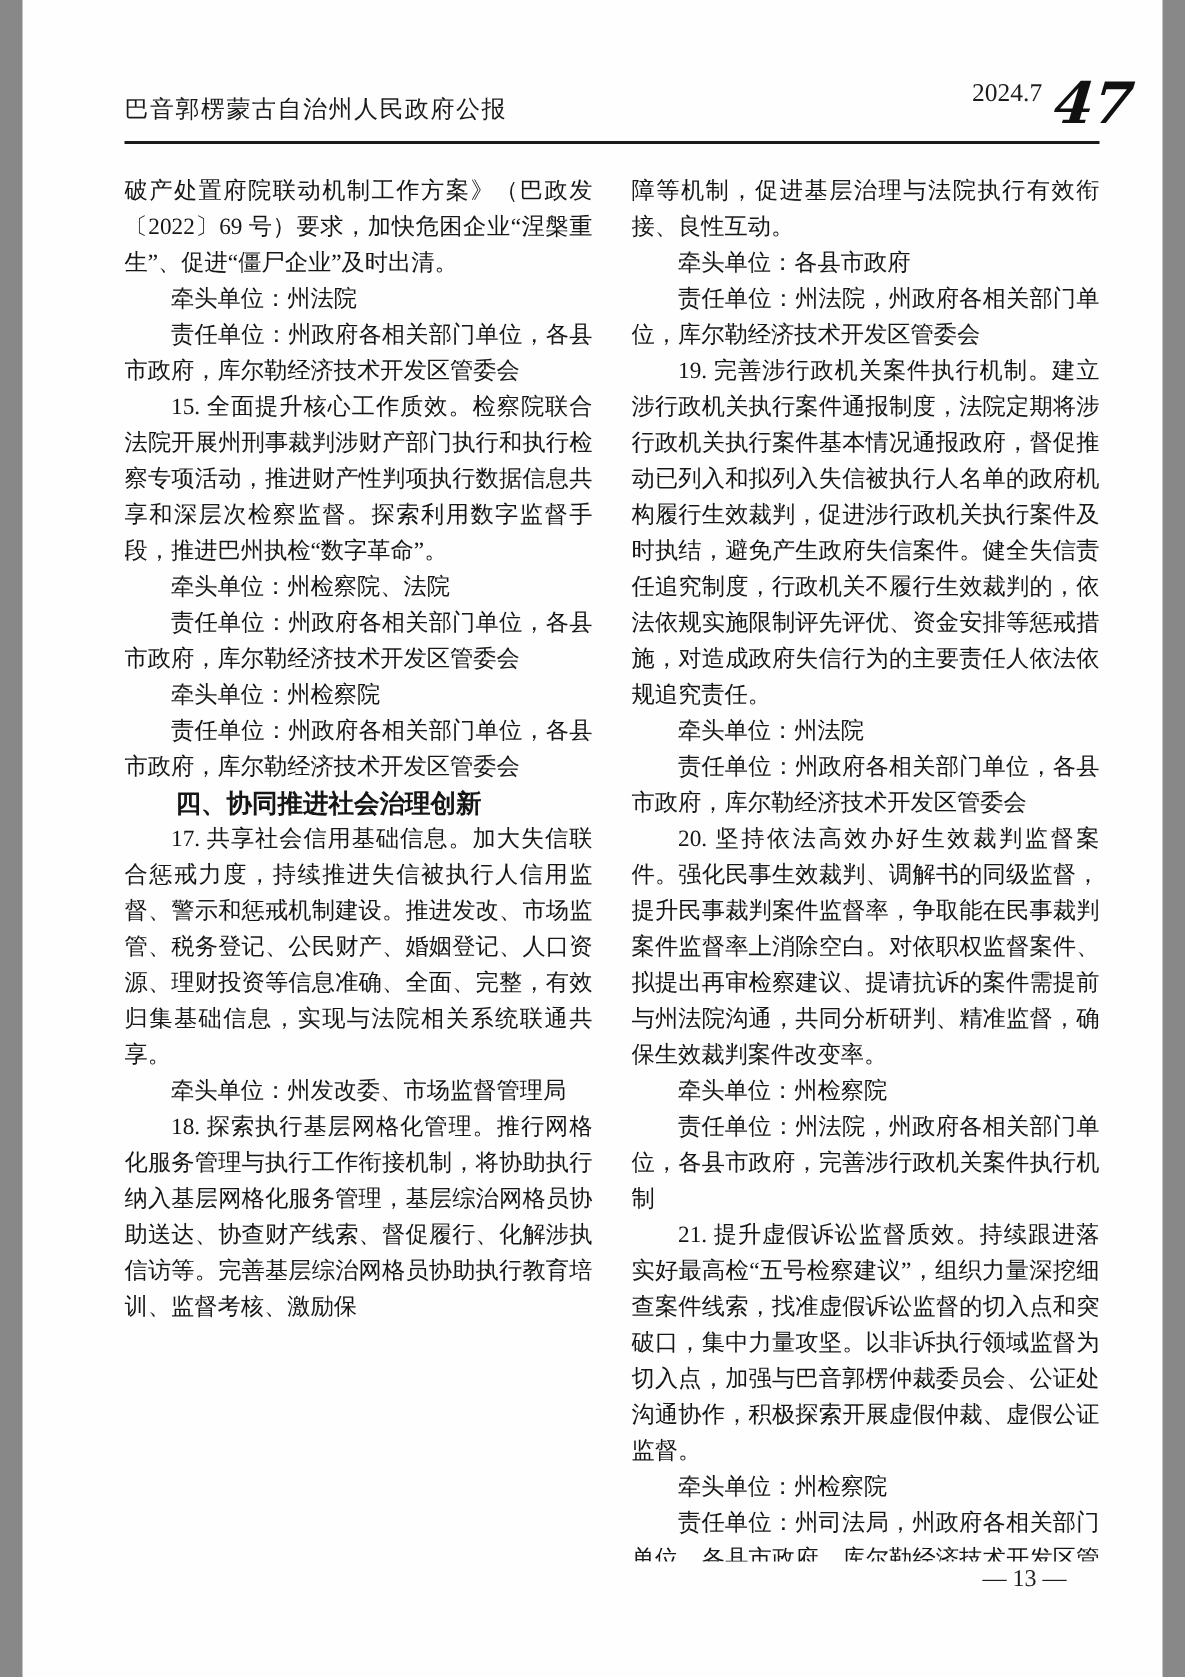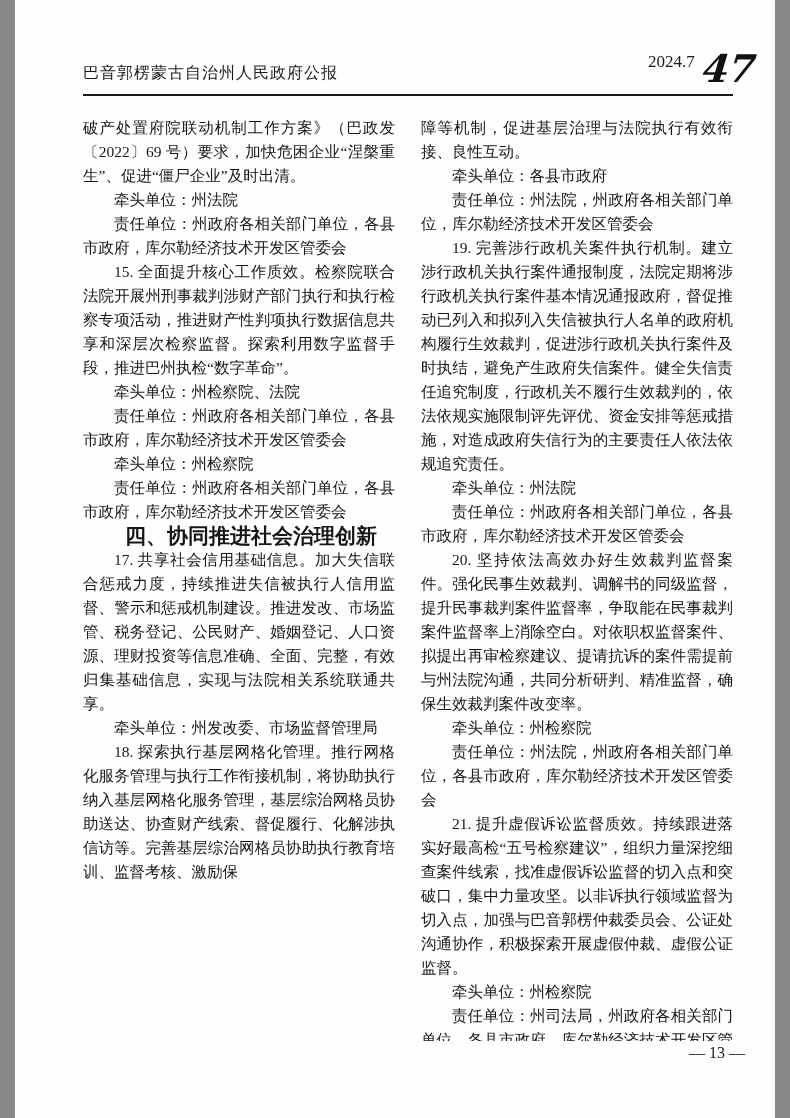--- a/index.html
+++ b/index.html
@@ -50,26 +50,26 @@
     font-family:"Liberation Serif","DejaVu Serif",serif;
     font-size:15.5px; line-height:24px;
     text-align:justify;
     color:#161616;
   }
   .column p.indent   { text-indent:2em; }
   .column p.noindent { text-indent:0; }
   .column p.heading  {
     text-indent:2em; font-weight:700;
     font-family:"Liberation Sans","DejaVu Sans",sans-serif;
-    font-size:21px;
+    font-size:17px;
   }
   
   .page-number {
     position:absolute; top:1044px; left:640px;
-    width:90px; text-align:right;
+    width:90px; text-align:left;
     font-family:"Liberation Serif","DejaVu Serif",serif;
     font-size:16px; color:#1b1b1b; white-space:nowrap;
   }
 </style>
 </head>
 <body>
 
 <div class="page">
 
   <div class="gazette-title">巴音郭楞蒙古自治州人民政府公报</div>
@@ -97,21 +97,21 @@
       </div>
     <div class="column">
         <p class="noindent">障等机制，促进基层治理与法院执行有效衔接、良性互动。</p>
         <p class="indent">牵头单位：各县市政府</p>
         <p class="indent">责任单位：州法院，州政府各相关部门单位，库尔勒经济技术开发区管委会</p>
         <p class="indent">19. 完善涉行政机关案件执行机制。建立涉行政机关执行案件通报制度，法院定期将涉行政机关执行案件基本情况通报政府，督促推动已列入和拟列入失信被执行人名单的政府机构履行生效裁判，促进涉行政机关执行案件及时执结，避免产生政府失信案件。健全失信责任追究制度，行政机关不履行生效裁判的，依法依规实施限制评先评优、资金安排等惩戒措施，对造成政府失信行为的主要责任人依法依规追究责任。</p>
         <p class="indent">牵头单位：州法院</p>
         <p class="indent">责任单位：州政府各相关部门单位，各县市政府，库尔勒经济技术开发区管委会</p>
         <p class="indent">20. 坚持依法高效办好生效裁判监督案件。强化民事生效裁判、调解书的同级监督，提升民事裁判案件监督率，争取能在民事裁判案件监督率上消除空白。对依职权监督案件、拟提出再审检察建议、提请抗诉的案件需提前与州法院沟通，共同分析研判、精准监督，确保生效裁判案件改变率。</p>
         <p class="indent">牵头单位：州检察院</p>
-        <p class="indent">责任单位：州法院，州政府各相关部门单位，各县市政府，库尔勒经济技术开发区管委会</p>
+        <p class="indent">责任单位：州法院，州政府各相关部门单位，各县市政府，完善涉行政机关案件执行机制</p>
         <p class="indent">21. 提升虚假诉讼监督质效。持续跟进落实好最高检“五号检察建议”，组织力量深挖细查案件线索，找准虚假诉讼监督的切入点和突破口，集中力量攻坚。以非诉执行领域监督为切入点，加强与巴音郭楞仲裁委员会、公证处沟通协作，积极探索开展虚假仲裁、虚假公证监督。</p>
         <p class="indent">牵头单位：州检察院</p>
         <p class="indent">责任单位：州司法局，州政府各相关部门单位，各县市政府，库尔勒经济技术开发区管委会</p>
       </div>
   </div>
 
   <div class="page-number">— 13 —</div>
 
 </div>
 

